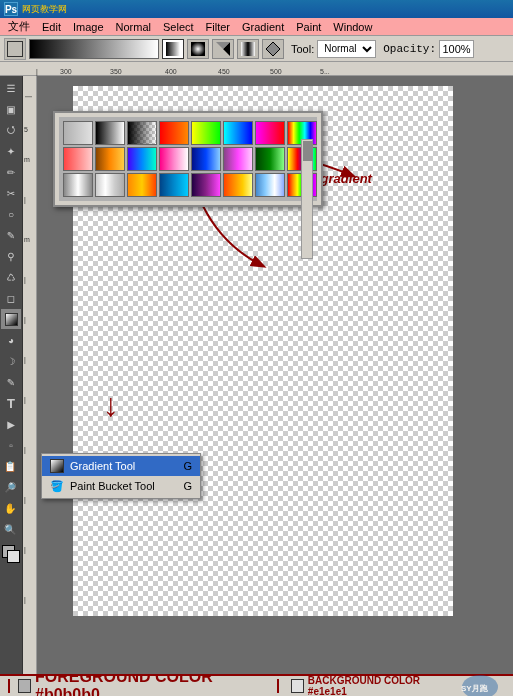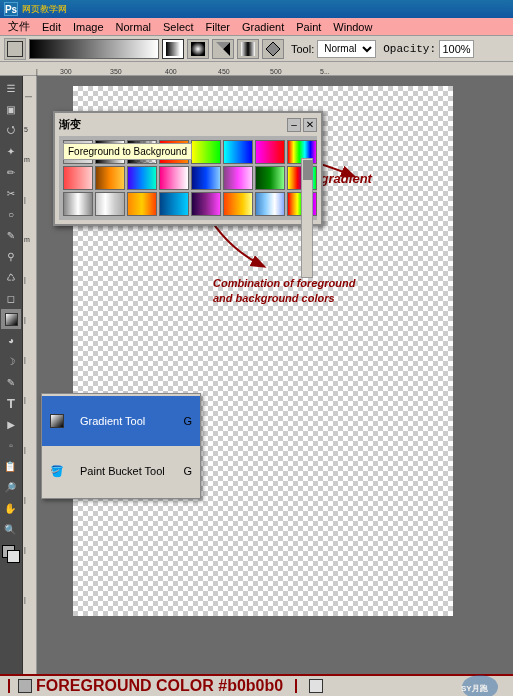--- a/index.html
+++ b/index.html
@@ -251,25 +251,25 @@
       left: 23px; bottom: 190px;
       background: #d4d0c8;
       border: 1px solid #888;
       padding: 2px 0;
       z-index: 200;
       min-width: 160px;
       box-shadow: 2px 2px 4px rgba(0,0,0,0.4);
     }
     .tool-menu-item {
       display: flex; align-items: center;
-      padding: 18px 8px;
+      padding: 3px 8px;
       font-size: 11px;
       color: #000;
       cursor: pointer;
-      gap: 16px;
+      gap: 6px;
     }
     .tool-menu-item.active { background: #316ac5; color: white; }
     .tool-menu-key {
       margin-left: auto;
       color: #000;
       font-size: 11px;
     }
 
     
     #status-bar {
@@ -452,27 +452,20 @@
         <div style="position:absolute; top:320px; left:1px; font-size:7px;">|</div>
         <div style="position:absolute; top:370px; left:1px; font-size:7px;">|</div>
         <div style="position:absolute; top:420px; left:1px; font-size:7px;">|</div>
         <div style="position:absolute; top:470px; left:1px; font-size:7px;">|</div>
         <div style="position:absolute; top:520px; left:1px; font-size:7px;">|</div>
       </div>
 
       <div id="canvas"></div>
 
       <div id="gradient-picker">
-        <div class="picker-header">
-          <span class="picker-title">渐变</span>
-          <div style="display:flex; gap:2px;">
-            <div class="picker-close">–</div>
-            <div class="picker-close">✕</div>
-          </div>
-        </div>
 
         <div style="position:relative; display:flex;">
           <div class="gradient-grid">
 
             <div class="gradient-swatch" style="background:linear-gradient(to right, #b0b0b0, #e1e1e1);">
               
             </div>
             <div class="gradient-swatch" style="background:linear-gradient(to right, #000, #fff);"></div>
             <div class="gradient-swatch" style="background:linear-gradient(to right, #000, transparent), repeating-conic-gradient(#ccc 0% 25%, #fff 0% 50%) 0 0 / 6px 6px;"></div>
             <div class="gradient-swatch" style="background:linear-gradient(to right, #ff0000, #ff8800);"></div>
@@ -498,21 +491,20 @@
             <div class="gradient-swatch" style="background:linear-gradient(to right, #ff4400, #ff8800, #ffcc00, #ffff88);"></div>
             <div class="gradient-swatch" style="background:linear-gradient(to right, #4488cc, #88ccff, #ffffff, #88aaff);"></div>
             <div class="gradient-swatch" style="background:linear-gradient(to right, #ff0000, #ff8800, #ffff00, #00ff00, #0000ff, #8800ff, #ff00ff);"></div>
           </div>
 
           <div class="picker-scroll">
             <div class="picker-scroll-thumb"></div>
           </div>
         </div>
 
-        <div class="fg-bg-label">Foreground to Background</div>
       </div>
 
       <svg class="arrow-svg" style="position:absolute; left:140px; top:50px; width:250px; height:90px; overflow:visible;">
         <defs>
           <marker id="arrowhead1" markerWidth="8" markerHeight="6" refX="6" refY="3" orient="auto">
             <polygon points="0 0, 8 3, 0 6" fill="#8b0000"></polygon>
           </marker>
         </defs>
         <path d="M 60 30 Q 120 20 190 50" stroke="#8b0000" stroke-width="2" fill="none" marker-end="url(#arrowhead1)"></path>
       </svg>
@@ -523,23 +515,20 @@
 
       <svg class="arrow-svg" style="position:absolute; left:120px; top:110px; width:200px; height:100px; overflow:visible;">
         <defs>
           <marker id="arrowhead2" markerWidth="8" markerHeight="6" refX="6" refY="3" orient="auto">
             <polygon points="0 0, 8 3, 0 6" fill="#8b0000"></polygon>
           </marker>
         </defs>
         <path d="M 60 20 Q 80 60 120 80" stroke="#8b0000" stroke-width="2" fill="none" marker-end="url(#arrowhead2)"></path>
       </svg>
 
-      <div class="annotation" style="position:absolute; left:190px; top:200px; font-size:11px; color:#8b0000; font-weight:bold; font-style:italic; line-height:1.4;">
-        Combination of foreground<br>and background colors
-      </div>
 
       <div class="down-arrow-canvas" style="position:absolute; left:80px; bottom:250px; color:#8b0000; font-size:32px;">
         ↓
       </div>
 
       <div id="tool-menu" style="position:absolute; left:18px; bottom:175px;">
         <div class="tool-menu-item active">
           <div style="width:14px; height:14px; background:linear-gradient(135deg,#fff,#000); border:1px solid #333;"></div>
           <span>Gradient Tool</span>
           <span class="tool-menu-key">G</span>
@@ -556,20 +545,24 @@
 
   <div id="status-bar" style="height:22px; background:#d4d0c8; border-top:2px solid #8b0000; display:flex; align-items:center; padding:0 8px; font-size:10px; color:#000; gap:4px;">
     <div style="width:2px; height:14px; background:#8b0000; margin-right:4px;"></div>
     <div class="color-swatch-sm" style="width:14px; height:14px; background:#b0b0b0; border:1px solid #333;"></div>
     <span style="font-size:16px; font-weight:bold; color:#8b0000;">
       <span>FOREGROUND COLOR</span>
       <span>#b0b0b0</span>
     </span>
     <div style="width:2px; height:14px; background:#8b0000; margin:0 8px;"></div>
     <div class="color-swatch-sm" style="width:14px; height:14px; background:#e1e1e1; border:1px solid #333;"></div>
+    <span style="font-size:10px; font-weight:bold; color:#8b0000;">
+      <span>BACKGROUND COLOR</span>
+      <span>#e1e1e1</span>
+    </span>
 
     <div style="margin-left:auto; display:flex; align-items:center; opacity:0.7;">
       <svg width="50" height="38" viewBox="0 0 50 38">
 
         <ellipse cx="25" cy="20" rx="18" ry="12" fill="#1a5fa8" opacity="0.6"></ellipse>
         <text x="6" y="24" font-size="8" fill="white" font-weight="bold">SY月跑</text>
       </svg>
     </div>
   </div>
 

